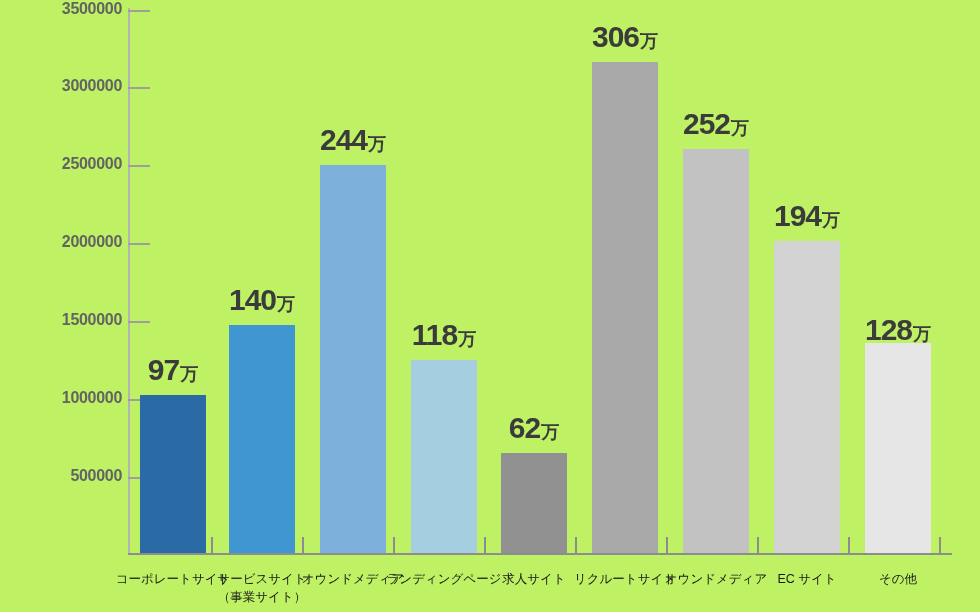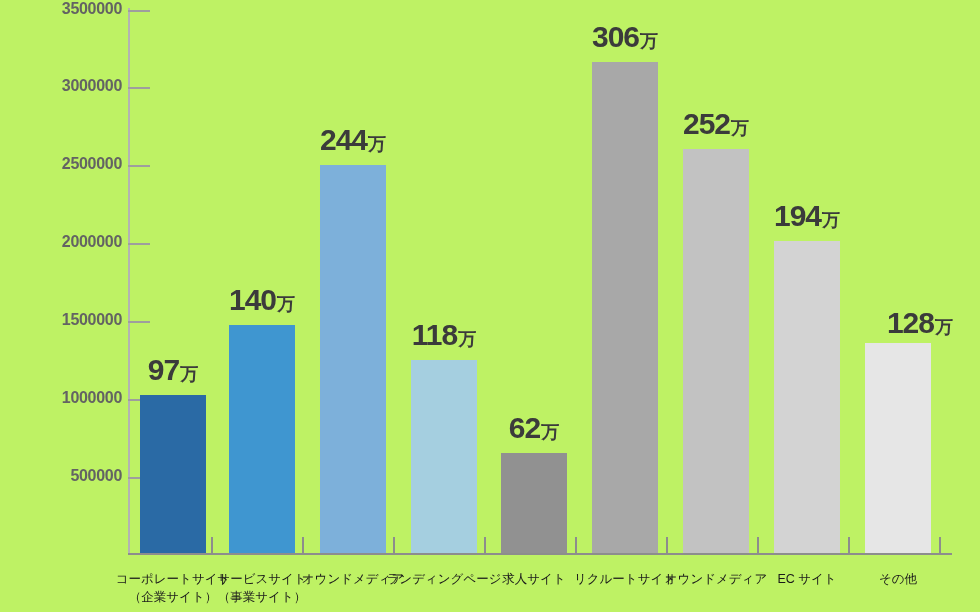--- a/index.html
+++ b/index.html
@@ -172,25 +172,25 @@
 
   <div id="bar-values">
       <div class="bar-value" style="left: 118px; width: 110px; top: 355px;"><span class="num">97</span><span class="unit">万</span></div>
       <div class="bar-value" style="left: 207px; width: 110px; top: 285px;"><span class="num">140</span><span class="unit">万</span></div>
       <div class="bar-value" style="left: 298px; width: 110px; top: 125px;"><span class="num">244</span><span class="unit">万</span></div>
       <div class="bar-value" style="left: 389px; width: 110px; top: 320px;"><span class="num">118</span><span class="unit">万</span></div>
       <div class="bar-value" style="left: 479px; width: 110px; top: 413px;"><span class="num">62</span><span class="unit">万</span></div>
       <div class="bar-value" style="left: 570px; width: 110px; top: 22px;"><span class="num">306</span><span class="unit">万</span></div>
       <div class="bar-value" style="left: 661px; width: 110px; top: 109px;"><span class="num">252</span><span class="unit">万</span></div>
       <div class="bar-value" style="left: 752px; width: 110px; top: 201px;"><span class="num">194</span><span class="unit">万</span></div>
-      <div class="bar-value" style="left: 843px; width: 110px; top: 308px; text-align: right;"><span class="num">128</span><span class="unit">万</span></div>
+      <div class="bar-value" style="left: 843px; width: 110px; top: 315px;"><span class="num">128</span><span class="unit">万</span></div>
     </div>
 
   <div id="cat-labels">
-      <div class="cat-label" style="left: 103px; width: 140px; top: 570px;"><span>コーポレートサイト</span><span class="l2">（企業サイト）</span></div>
+      <div class="cat-label" style="left: 103px; width: 140px; top: 570px;"><span>コーポレートサイト</span></div>
       <div class="cat-label" style="left: 192px; width: 140px; top: 570px;"><span>サービスサイト</span><span class="l2">（事業サイト）</span></div>
       <div class="cat-label" style="left: 283px; width: 140px; top: 570px;"><span>オウンドメディア</span></div>
       <div class="cat-label" style="left: 374px; width: 140px; top: 570px;"><span>ランディングページ</span></div>
       <div class="cat-label" style="left: 464px; width: 140px; top: 570px;"><span>求人サイト</span></div>
       <div class="cat-label" style="left: 555px; width: 140px; top: 570px;"><span>リクルートサイト</span></div>
       <div class="cat-label" style="left: 646px; width: 140px; top: 570px;"><span>オウンドメディア</span></div>
       <div class="cat-label" style="left: 737px; width: 140px; top: 570px;"><span>EC サイト</span></div>
       <div class="cat-label" style="left: 828px; width: 140px; top: 570px;"><span>その他</span></div>
     </div>
 

